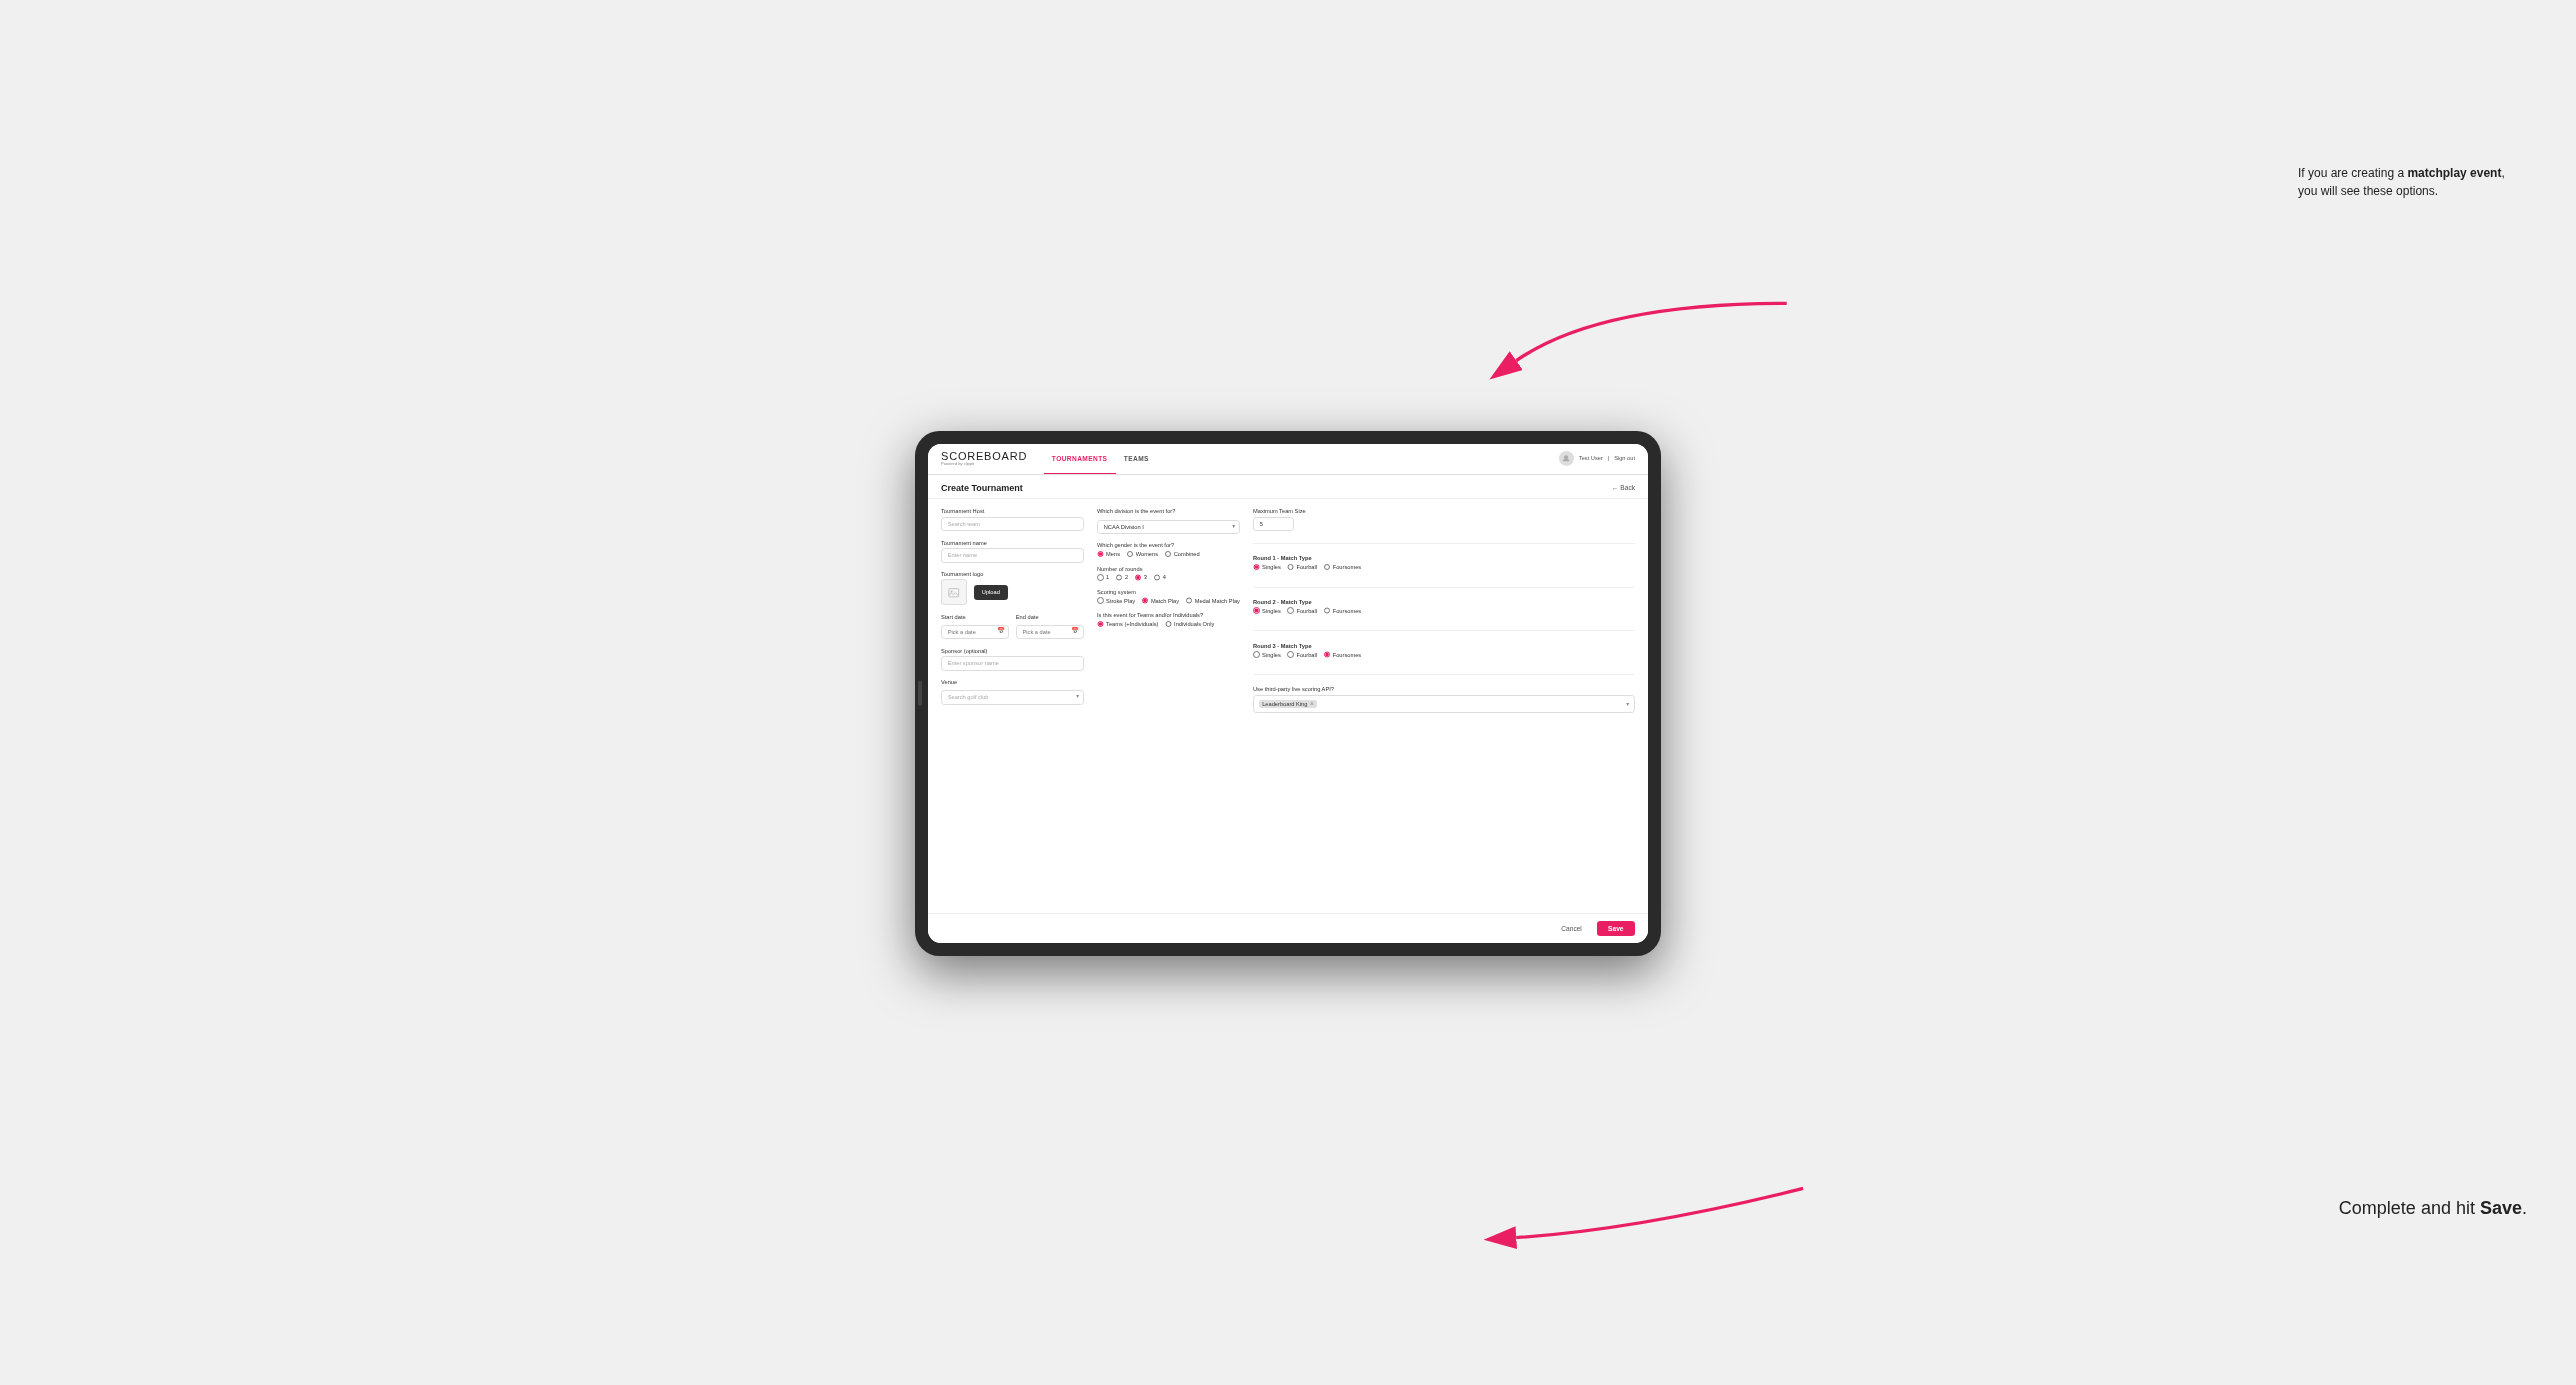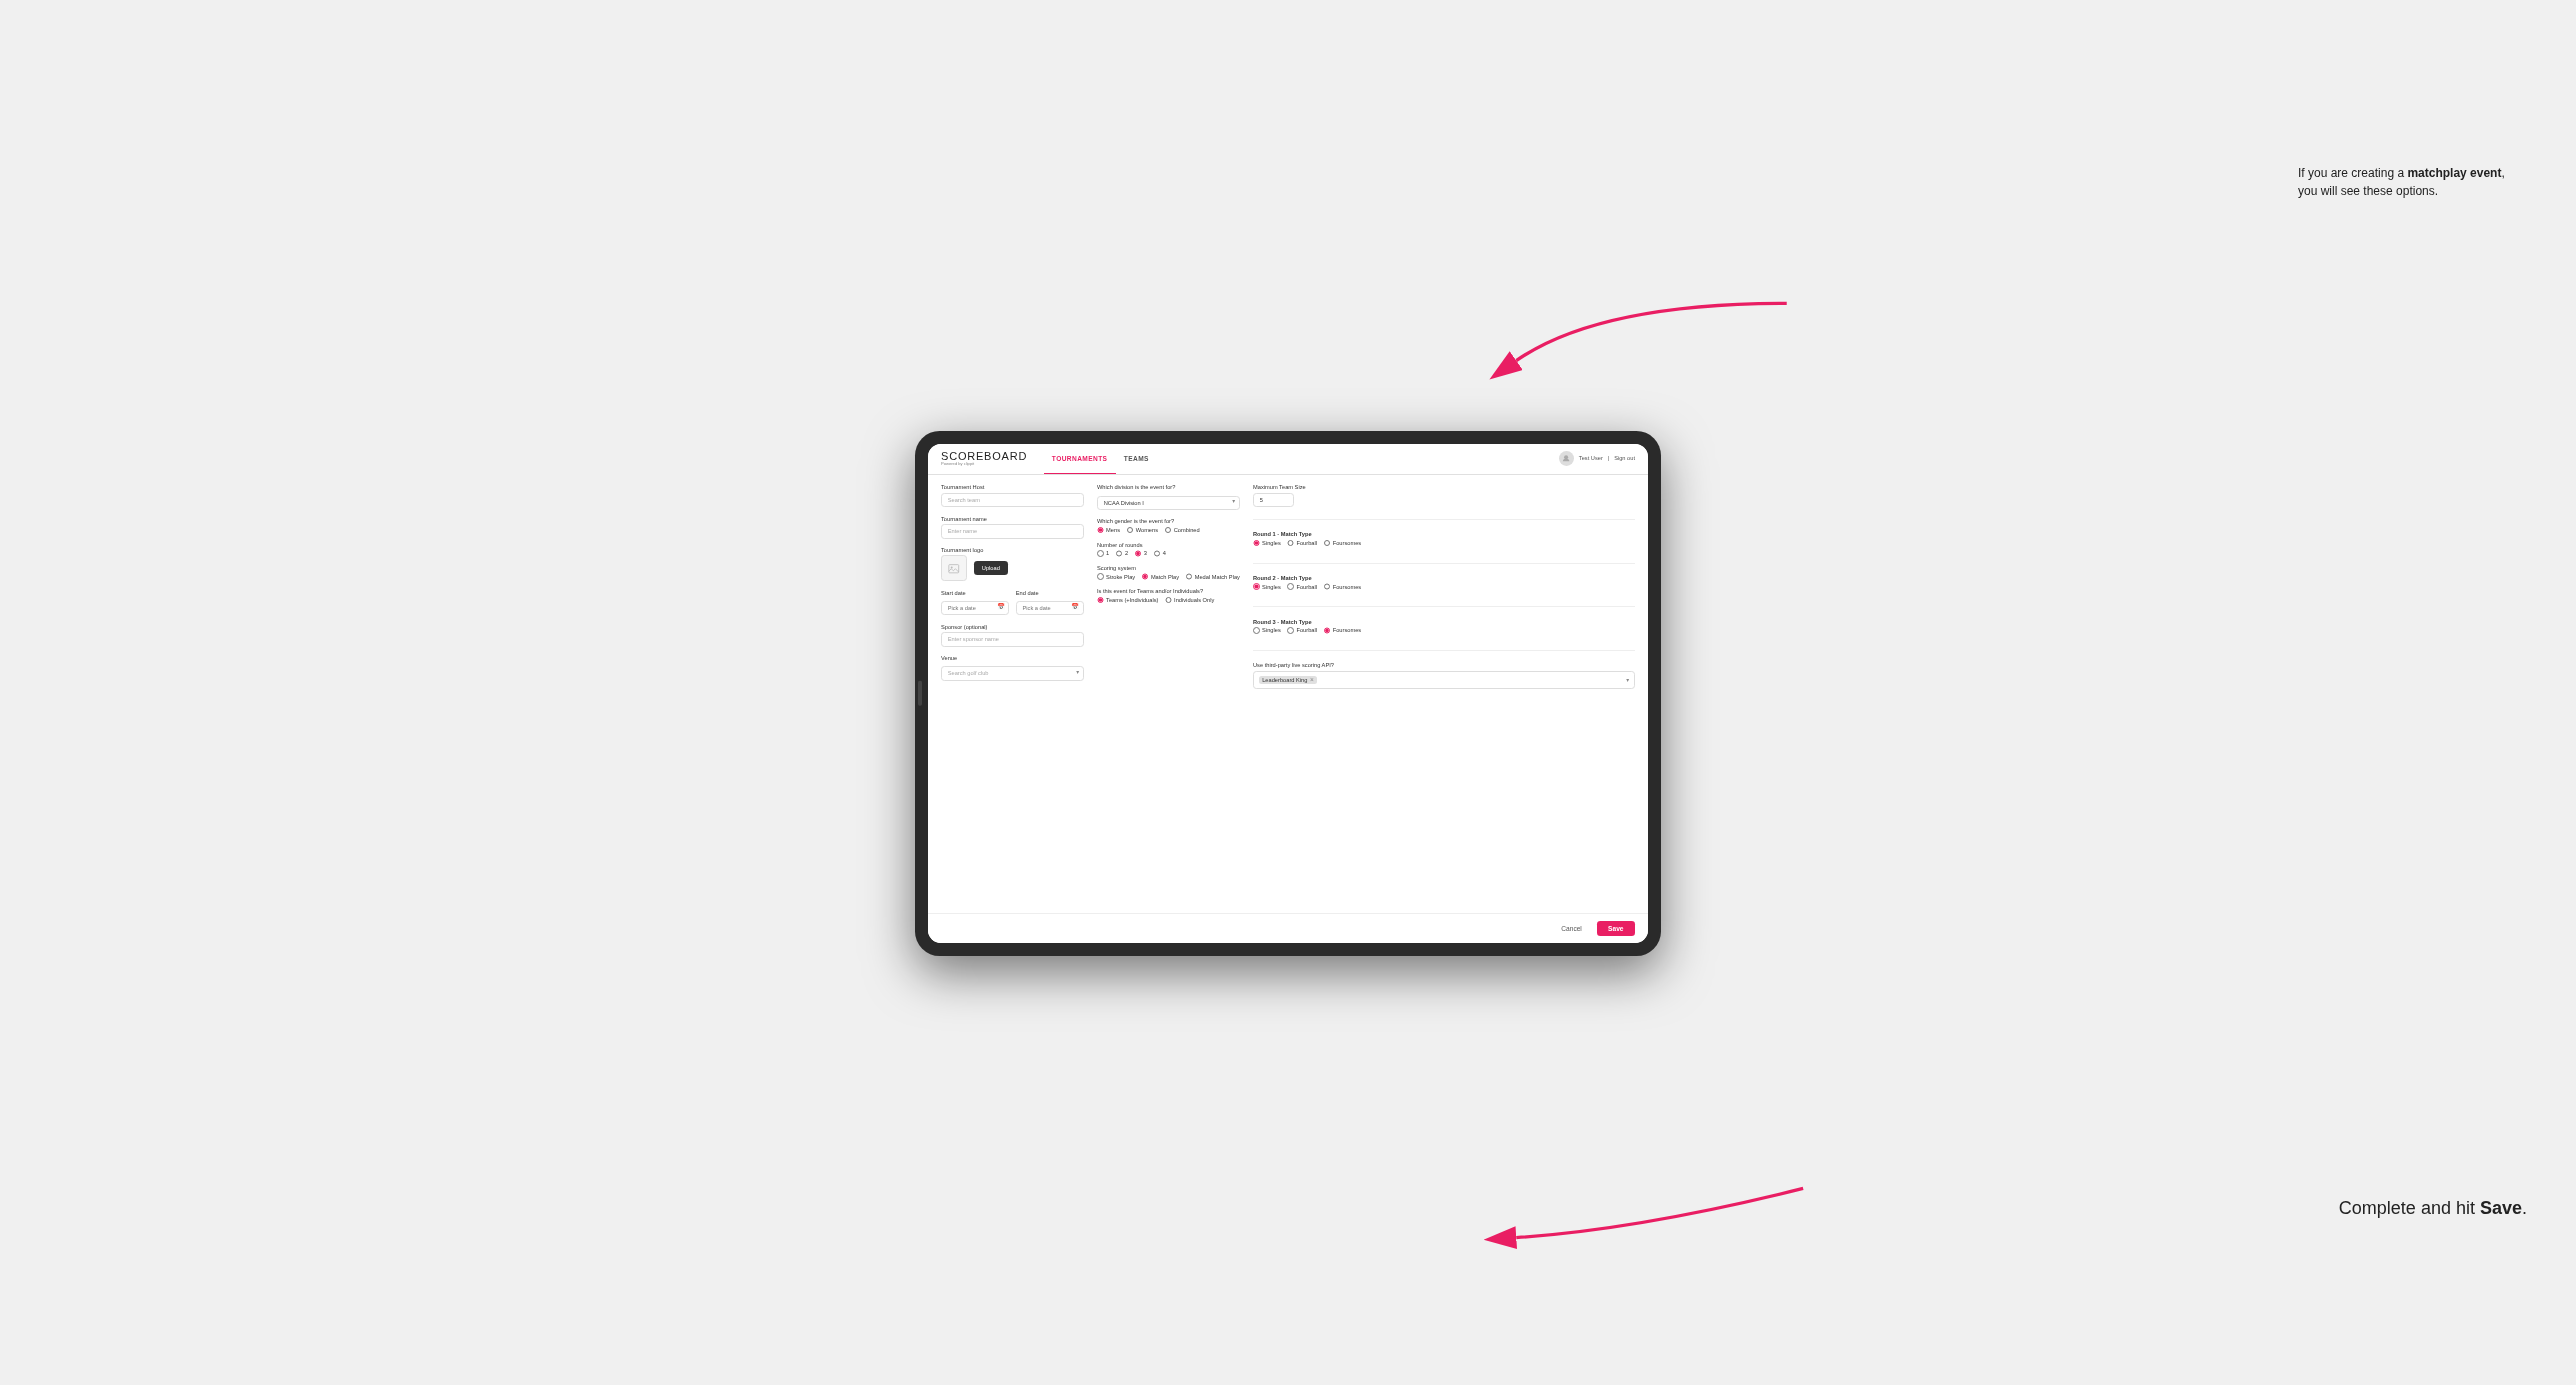--- a/index.html
+++ b/index.html
@@ -479,20 +479,24 @@
               <circle cx="5" cy="4" r="2.5" fill="#aaa"></circle>
               <path d="M1 9c0-2 1.8-3.5 4-3.5s4 1.5 4 3.5" fill="#aaa"></path>
             </svg>
         </div>
         <span>Test User</span>
         <span>|</span>
         <span class="nav-signout">Sign out</span>
       </div>
     </div>
 
+    <div class="page-header">
+      <span class="page-title">Create Tournament</span>
+      <span class="back-btn">← Back</span>
+    </div>
 
     <div class="form-area">
 
       <div class="form-col form-col-left">
 
         <div class="form-group">
           <label class="form-label">Tournament Host</label>
           <input class="form-input" type="text" placeholder="Search team" style="">
         </div>
 

